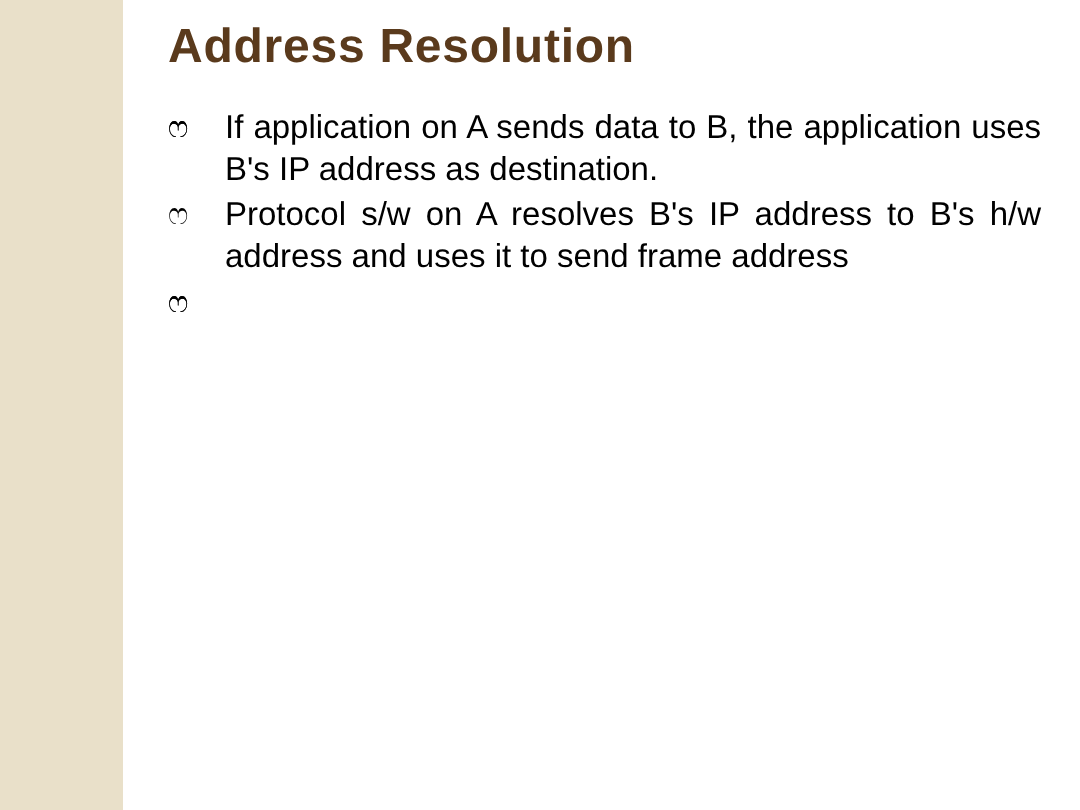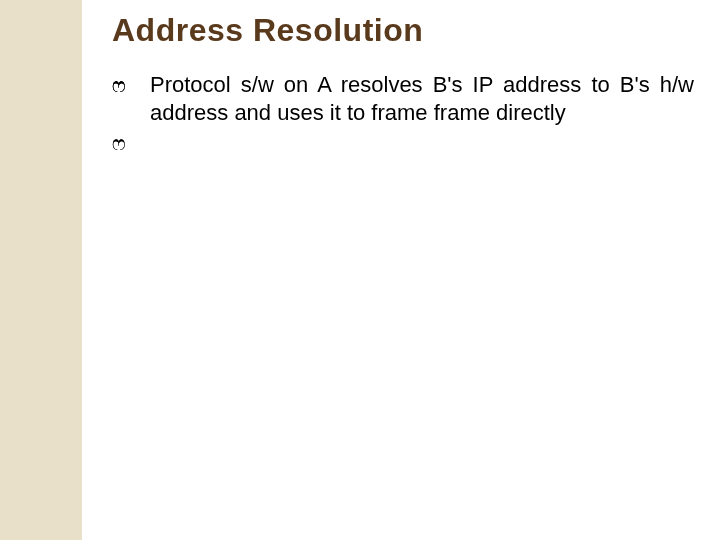--- a/index.html
+++ b/index.html
@@ -66,24 +66,25 @@
 <div class="sidebar"></div>
 
 <div class="content">
   <h1 class="title">Address Resolution</h1>
   <ul class="bullets">
     <li>
       <span class="marker">ෆ</span>
     </li>
     <li class="justify">
       <span class="marker">ෆ</span>
+      <span>If application on A sends data to B, the application uses B's IP address as destination.</span>
     </li>
     <li class="justify">
       <span class="marker">ෆ</span>
-      <span>Protocol s/w on A resolves B's IP address to B's h/w address and uses it to frame frame directly</span>
+      <span>Protocol s/w on A resolves B's IP address to B's h/w address and uses it to send frame address</span>
     </li>
     <li class="justify">
       <span class="marker">ෆ</span>
     </li>
     <li class="justify">
       <span class="marker">ෆ</span>
     </li>
   </ul>
 </div>
 

